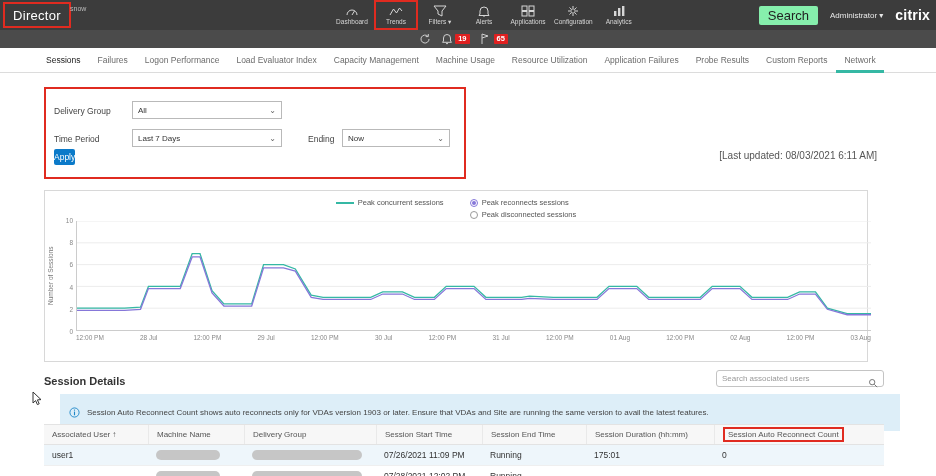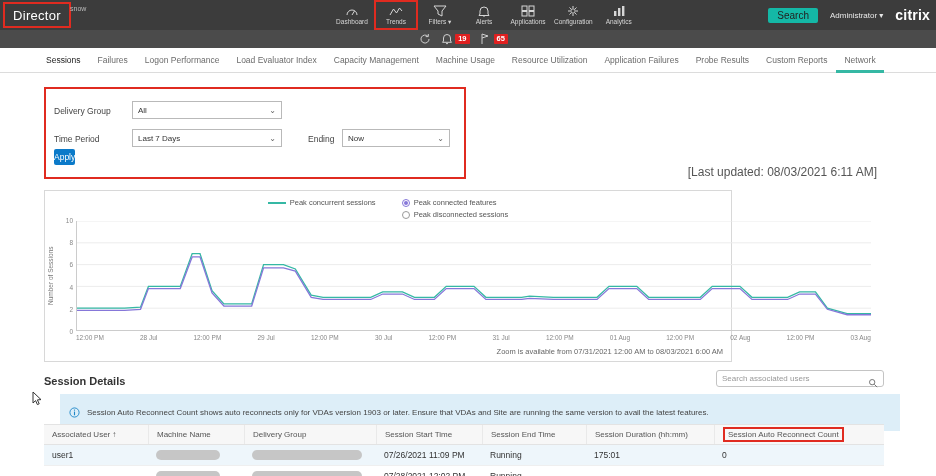--- a/index.html
+++ b/index.html
@@ -12,21 +12,21 @@
   .logo-wrap{position:absolute;left:3px;top:2px;height:26px;padding:0 8px;display:flex;align-items:center;border:2px solid #e02b20;}
   .logo{color:#fff;font-size:13px;letter-spacing:.3px;}
   .site-name{position:absolute;left:70px;top:5px;color:#bbb;font-size:7px;}
   .topnav{position:absolute;left:330px;top:0;height:30px;display:flex;}
   .nav-item{min-width:44px;padding:0 4px;display:flex;flex-direction:column;align-items:center;justify-content:center;color:#d6d6d6;cursor:pointer;}
   .nav-item.highlighted{outline:2px solid #e02b20;outline-offset:-2px;}
   .nav-item .nicon{width:14px;height:12px;color:#d6d6d6;}
   .nav-item .nicon svg{width:14px;height:12px;display:block;}
   .nav-item .nlabel{font-size:6.5px;margin-top:1px;white-space:nowrap;}
   .topbar-right{position:absolute;right:6px;top:0;height:30px;display:flex;align-items:center;gap:12px;}
-  .search-btn{background:#14b8a6;color:#222;border:none;border-radius:2px;font-size:10px;padding:2px 9px;font-family:inherit;cursor:pointer;}
+  .search-btn{background:#86efac;color:#222;border:none;border-radius:2px;font-size:13px;padding:2px 9px;font-family:inherit;cursor:pointer;}
   .user-menu{color:#e8e8e8;font-size:8px;cursor:pointer;white-space:nowrap;}
   .brand{color:#fff;font-size:14px;font-weight:bold;letter-spacing:.2px;}
 
   
   .utilbar{position:absolute;left:0;top:30px;width:100%;height:18px;background:#4b4b4b;display:flex;align-items:center;justify-content:center;gap:9px;padding-right:10px;}
   .util-icon{width:13px;height:13px;color:#cfcfcf;display:inline-flex;align-items:center;justify-content:center;}
   .util-icon svg{width:12px;height:12px;display:block;}
   .badge-group{display:flex;align-items:center;gap:2px;cursor:pointer;}
   .badge-count{background:#e02020;color:#fff;font-size:7.5px;font-weight:bold;padding:1px 3px;border-radius:1px;line-height:1;}
 
@@ -35,24 +35,24 @@
   .tab{font-size:8.5px;color:#6b6b6b;white-space:nowrap;cursor:pointer;}
   .tab.active{color:#1a1a1a;}
   .tab-indicator{position:absolute;left:836px;top:70px;width:48px;height:3px;background:#35b8a4;}
 
   
   .filter-region{position:absolute;left:44px;top:87px;width:422px;height:92px;border:2px solid #e02b20;background:#fff;}
   .f-label{position:absolute;font-size:8.5px;color:#444;white-space:nowrap;}
   .dropdown{position:absolute;height:18px;background:#fff;border:1px solid #b9b9b9;font-size:8px;color:#333;display:flex;align-items:center;justify-content:space-between;padding:0 5px;cursor:pointer;}
   .dd-caret{color:#666;font-size:8px;}
   .apply-btn{position:absolute;left:8px;top:60px;background:#0b7ac9;color:#fff;border:none;border-radius:2px;font-size:8.5px;padding:3px 0;font-family:inherit;cursor:pointer;}
-  .last-updated{position:absolute;right:59px;top:150px;font-size:12px;color:#555;margin-top:15px;}
-
-  
-  .chart-panel{position:absolute;left:44px;top:190px;width:688px;height:172px;border:1px solid #d8d8d8;background:#fff;}
+  .last-updated{position:absolute;right:59px;top:150px;font-size:10px;color:#555;}
+
+  
+  .chart-panel{position:absolute;left:44px;top:190px;width:824px;height:172px;border:1px solid #d8d8d8;background:#fff;}
   .legend{position:absolute;left:0;top:7px;width:100%;display:flex;justify-content:center;gap:26px;align-items:flex-start;}
   .legend-item{display:flex;align-items:center;gap:4px;font-size:7.5px;color:#555;white-space:nowrap;}
   .line-swatch{width:18px;height:2px;display:inline-block;}
   .radio{width:8px;height:8px;border-radius:50%;border:1px solid #9a9a9a;display:inline-block;position:relative;background:#fff;flex:none;}
   .radio.sel{border-color:#8677d9;}
   .radio.sel::after{content:"";position:absolute;left:1.5px;top:1.5px;width:4px;height:4px;border-radius:50%;background:#8677d9;}
   .legend-col{display:flex;flex-direction:column;gap:3px;}
   .ylabel{position:absolute;left:2px;top:35px;width:11px;height:100px;font-size:6.5px;color:#777;writing-mode:vertical-rl;transform:rotate(180deg);text-align:center;}
   .yticks{position:absolute;left:13px;top:26px;height:118px;display:flex;flex-direction:column;justify-content:space-between;align-items:flex-end;width:15px;font-size:6.5px;color:#888;}
   .plot{position:absolute;left:31px;top:30px;width:795px;height:110px;border-left:1px solid #ccc;border-bottom:1px solid #ccc;}
@@ -235,21 +235,21 @@
 
   <div class="chart-panel">
     <div class="legend">
         <span class="legend-item">
           <span class="line-swatch" style="background: rgb(53, 184, 164);"></span>
           <span>Peak concurrent sessions</span>
         </span>
         <span class="legend-col">
           <span class="legend-item">
             <span class="radio sel"></span>
-            <span>Peak connected features</span>
+            <span>Peak reconnects sessions</span>
           </span>
           <span class="legend-item">
             <span class="radio"></span>
             <span>Peak disconnected sessions</span>
           </span>
         </span>
       </div>
     <div class="ylabel">Number of Sessions</div>
     <div class="yticks">
         <span>10</span>
@@ -279,21 +279,20 @@
         <span>30 Jul</span>
         <span>12:00 PM</span>
         <span>31 Jul</span>
         <span>12:00 PM</span>
         <span>01 Aug</span>
         <span>12:00 PM</span>
         <span>02 Aug</span>
         <span>12:00 PM</span>
         <span>03 Aug</span>
       </div>
-    <div class="zoom-note">Zoom is available from 07/31/2021 12:00 AM to 08/03/2021 6:00 AM</div>
   </div>
 
   <div class="sd-title">Session Details</div>
   <div class="sd-search">
     <input placeholder="Search associated users" style="">
     <span class="mag">
       <svg viewBox="0 0 12 12" width="10" height="10">
           <circle cx="5" cy="5" r="3.2" fill="none" stroke="#777" stroke-width="1.2"></circle>
           <path d="M7.5 7.5L11 11" stroke="#777" stroke-width="1.2"></path>
         </svg>

